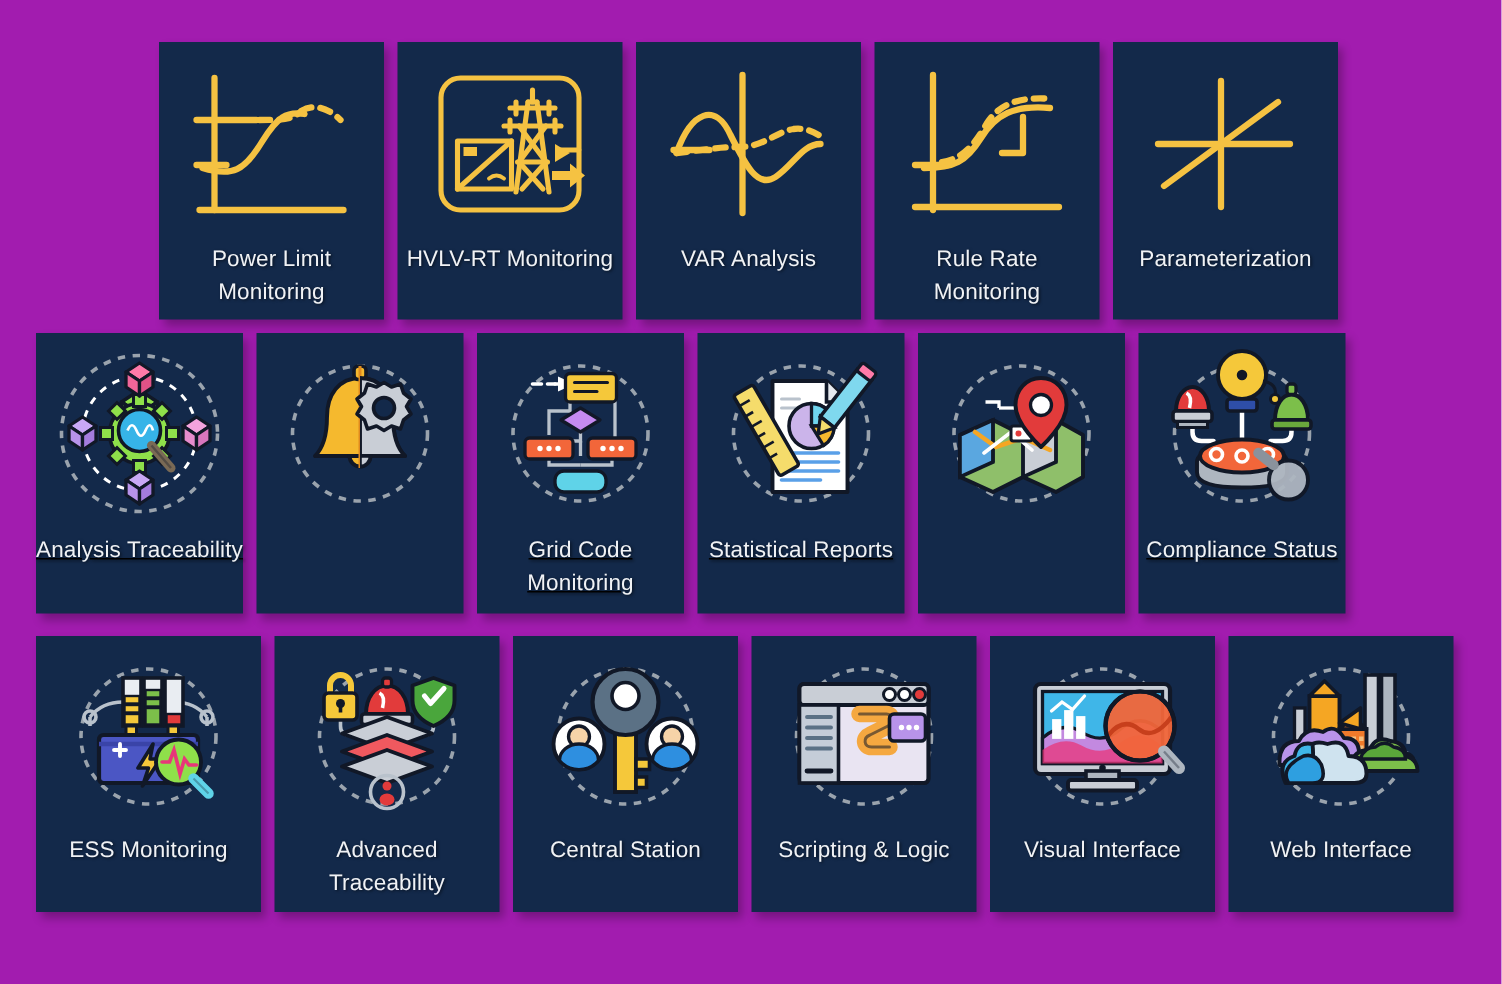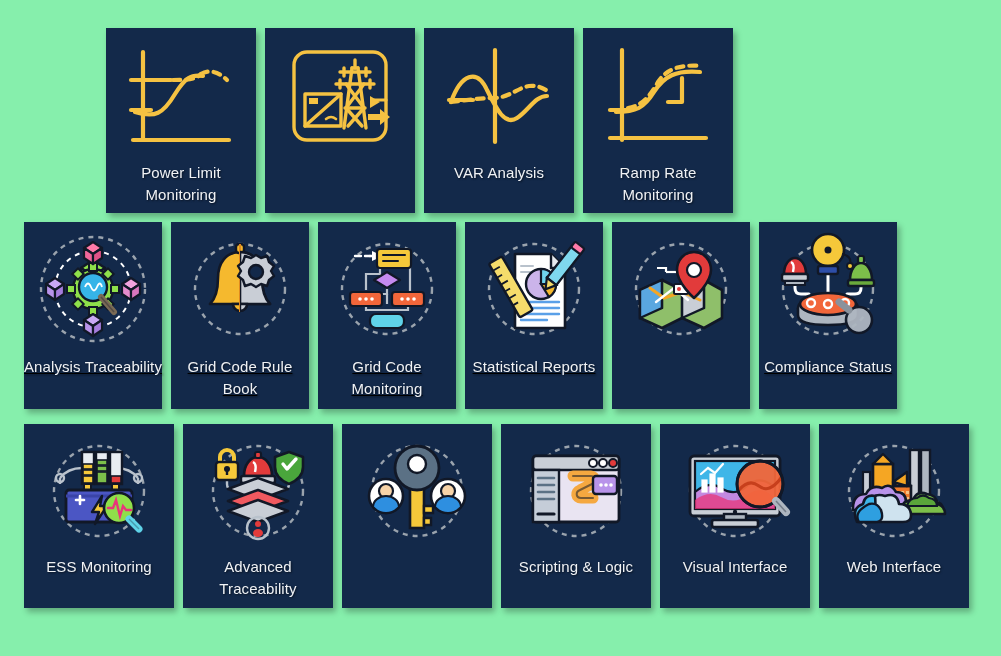--- a/index.html
+++ b/index.html
@@ -2,21 +2,21 @@
 <html><head>
 <meta charset="utf-8">
 <style>
   * { box-sizing: border-box; margin: 0; padding: 0; }
   html, body {
     width: 1001px; height: 656px;
     background: #ffffff;
     font-family: "Liberation Sans", sans-serif;
     overflow: hidden;
   }
-  .board { position: relative; width: 1001px; height: 656px; background: #86efac; }
+  .board { position: relative; width: 1001px; height: 656px; background: #a21caf; }
 
   .row { display: flex; position: absolute; }
   #row-1 { left: 106px; top: 28px; gap: 9px; }
   #row-2 { left: 24px; top: 222px; gap: 9px; }
   #row-3 { left: 24px; top: 424px; gap: 9px; }
 
   .card {
     background: #13294a;
     box-shadow: 3px 4px 6px rgba(0,0,0,0.28);
     display: flex;
@@ -100,20 +100,21 @@
             <line x1="58" y1="62" x2="74" y2="80"></line>
             <line x1="76" y1="62" x2="60" y2="80"></line>
           </g>
           <g fill="#F5C242">
             <path d="M92 56 l-10 -6 v12 z"></path>
             <path d="M82 72 h12 v-5 l10 8 l-10 8 v-5 h-12 z" transform="translate(-2,-4)"></path>
           </g>
           <line x1="86" y1="54" x2="98" y2="54" stroke="#F5C242" stroke-width="3.2" stroke-linecap="round"></line>
         </svg>
       </div>
+      <div class="card-label">HVLV-RT Monitoring</div>
     </div>
 
     <div class="card">
       <div class="icon-wrap">
         <svg width="112" height="104" viewBox="0 0 112 104">
           <g stroke="#F5C242" stroke-width="4.2" fill="none" stroke-linecap="round">
             <line x1="52" y1="6" x2="52" y2="98"></line>
             <line x1="6" y1="56" x2="30" y2="56"></line>
             <path d="M8 58 C 18 30, 34 24, 44 46 C 54 66, 62 82, 74 74 C 86 66, 92 52, 104 52"></path>
             <path d="M8 58 C 26 56, 36 54, 50 54 C 66 54, 74 44, 86 42 C 94 41, 100 44, 106 48" stroke-dasharray="7 6"></path>
@@ -129,23 +130,35 @@
           <g stroke="#F5C242" stroke-width="4.2" fill="none" stroke-linecap="round" stroke-linejoin="round">
             <line x1="20" y1="6" x2="20" y2="96"></line>
             <line x1="8" y1="94" x2="104" y2="94"></line>
             <line x1="8" y1="66" x2="30" y2="66"></line>
             <path d="M14 68 C 34 68, 42 64, 52 48 C 62 32, 74 26, 98 28"></path>
             <path d="M26 64 C 40 62, 48 52, 56 38 C 64 26, 76 20, 100 22" stroke-dasharray="7 6"></path>
             <path d="M66 58 L 80 58 L 80 34"></path>
           </g>
         </svg>
       </div>
-      <div class="card-label">Ramp Rate Monitoring</div>
-    </div>
-
+      <div class="card-label">Rule Rate Monitoring</div>
+    </div>
+
+    <div class="card">
+      <div class="icon-wrap">
+        <svg width="106" height="100" viewBox="0 0 106 100">
+          <g stroke="#F5C242" stroke-width="4.2" fill="none" stroke-linecap="round">
+            <line x1="50" y1="8" x2="50" y2="92"></line>
+            <line x1="8" y1="50" x2="96" y2="50"></line>
+            <line x1="12" y1="78" x2="88" y2="22"></line>
+          </g>
+        </svg>
+      </div>
+      <div class="card-label">Parameterization</div>
+    </div>
   </div>
 
   <div class="row" id="row-2">
 
     <div class="card">
       <div class="icon-wrap">
         <svg width="118" height="114" viewBox="0 0 118 114">
           <circle cx="59" cy="57" r="52" fill="none" stroke="#9aa3ad" stroke-width="2.4" stroke-dasharray="5 5"></circle>
           <circle cx="59" cy="57" r="38" fill="none" stroke="#ffffff" stroke-width="2" stroke-dasharray="5 5"></circle>
           <g stroke="#111827" stroke-width="2.4" stroke-linejoin="round">
@@ -205,21 +218,20 @@
               <clipPath id="rbhalf">
                 <rect x="59" y="0" width="60" height="114"></rect>
               </clipPath>
             </defs>
           <g transform="translate(75,40)">
             <path d="M0 -17 l5 3 l6 -2 l2 6 l5 4 l-3 5 l3 5 l-5 4 l-2 6 l-6 -2 l-5 3 l-5 -3 l-6 2 l-2 -6 l-5 -4 l3 -5 l-3 -5 l5 -4 l2 -6 l6 2 z" fill="#c9ced6" stroke="#111827" stroke-width="2.4" stroke-linejoin="round"></path>
             <circle cx="0" cy="0" r="7" fill="#13294a" stroke="#111827" stroke-width="2.4"></circle>
           </g>
         </svg>
       </div>
-      <div class="card-label">Grid Code Rule Book</div>
     </div>
 
     <div class="card">
       <div class="icon-wrap">
         <svg width="118" height="114" viewBox="0 0 118 114">
           <circle cx="59" cy="57" r="45" fill="none" stroke="#9aa3ad" stroke-width="2.4" stroke-dasharray="5 5"></circle>
           <g stroke="#ffffff" stroke-width="2.4" fill="none" stroke-linecap="round">
             <path d="M27 24 h6 M37 24 h5"></path>
             <path d="M42 24 h8"></path>
           </g>
@@ -467,20 +479,21 @@
             <circle cx="0" cy="-5" r="7" fill="#f6d3a8" stroke="#111827" stroke-width="2.2"></circle>
             <path d="M-13 11 a13 11 0 0 1 26 0 a17 17 0 0 1 -26 0 z" fill="#2e8fe0" stroke="#111827" stroke-width="2.2"></path>
           </g>
           <g transform="translate(90,62)">
             <circle cx="0" cy="0" r="17" fill="#ffffff" stroke="#111827" stroke-width="2.6"></circle>
             <circle cx="0" cy="-5" r="7" fill="#f6d3a8" stroke="#111827" stroke-width="2.2"></circle>
             <path d="M-13 11 a13 11 0 0 1 26 0 a17 17 0 0 1 -26 0 z" fill="#2e8fe0" stroke="#111827" stroke-width="2.2"></path>
           </g>
         </svg>
       </div>
+      <div class="card-label">Central Station</div>
     </div>
 
     <div class="card">
       <div class="icon-wrap">
         <svg width="118" height="114" viewBox="0 0 118 114">
           <circle cx="59" cy="57" r="45" fill="none" stroke="#9aa3ad" stroke-width="2.4" stroke-dasharray="5 5"></circle>
           <rect x="16" y="22" width="86" height="66" rx="3" fill="#e9e4f2" stroke="#111827" stroke-width="2.8"></rect>
           <rect x="16" y="22" width="86" height="14" rx="3" fill="#c9ced6" stroke="#111827" stroke-width="2.6"></rect>
           <g stroke="#111827" stroke-width="2">
               <circle cx="76" cy="29" r="4" fill="#ffffff"></circle>

